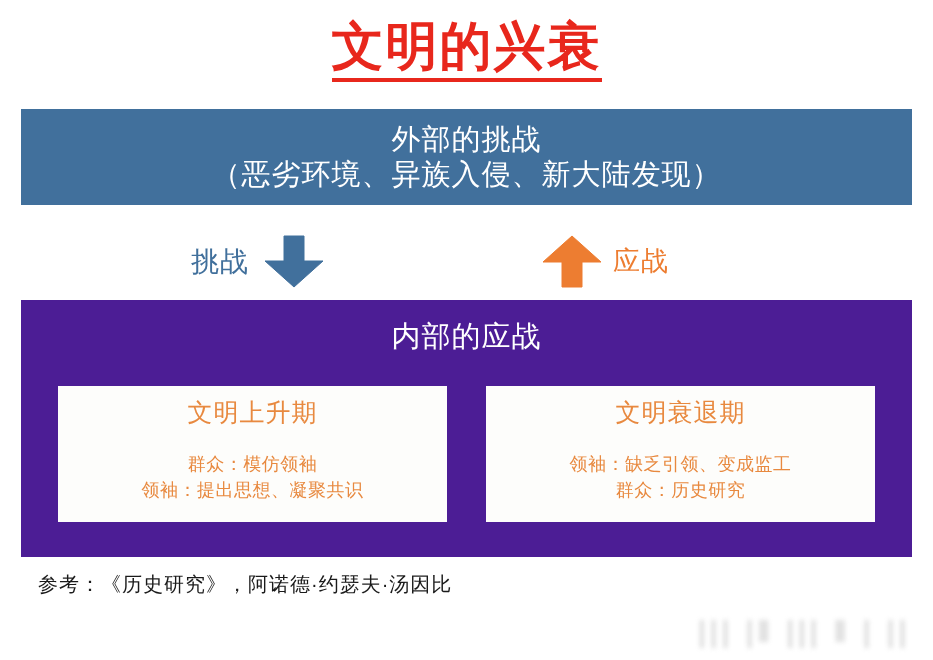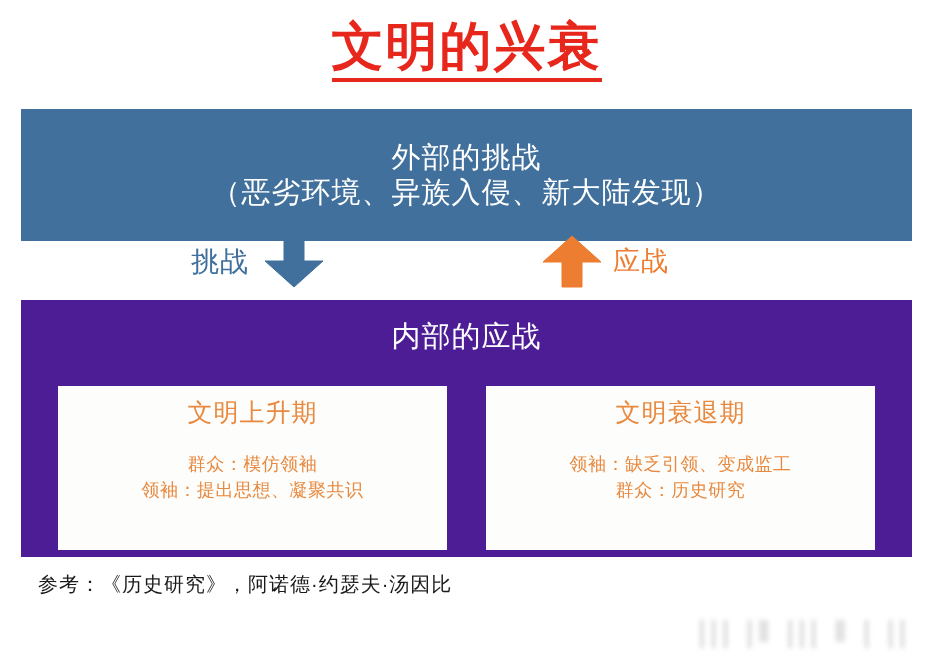--- a/index.html
+++ b/index.html
@@ -33,21 +33,21 @@
     border-bottom: 4px solid #E8271C;
     padding-bottom: 6px;
   }
 
   
   .external-band {
     position: absolute;
     left: 21px;
     top: 109px;
     width: 891px;
-    height: 132px;
+    height: 96px;
     background: #41709C;
     box-sizing: border-box;
     display: flex;
     flex-direction: column;
     align-items: center;
     justify-content: center;
     color: #FFFFFF;
   }
   .external-band .line1 {
     font-size: 29px;
@@ -123,21 +123,21 @@
     position: absolute;
     left: 37px;
     top: 86px;
     width: 817px;
     height: 149px;
     display: flex;
     justify-content: space-between;
   }
   .phase-card {
     width: 389px;
-    height: 164px;
+    height: 136px;
     background: #FDFDFB;
     box-sizing: border-box;
     display: flex;
     flex-direction: column;
     align-items: center;
     justify-content: flex-start;
     padding-top: 13px;
   }
   .phase-card .card-heading {
     font-size: 25px;

